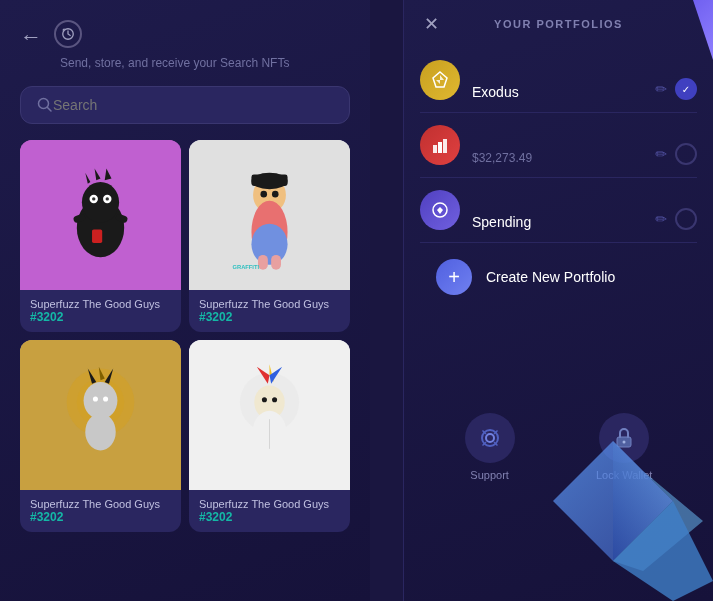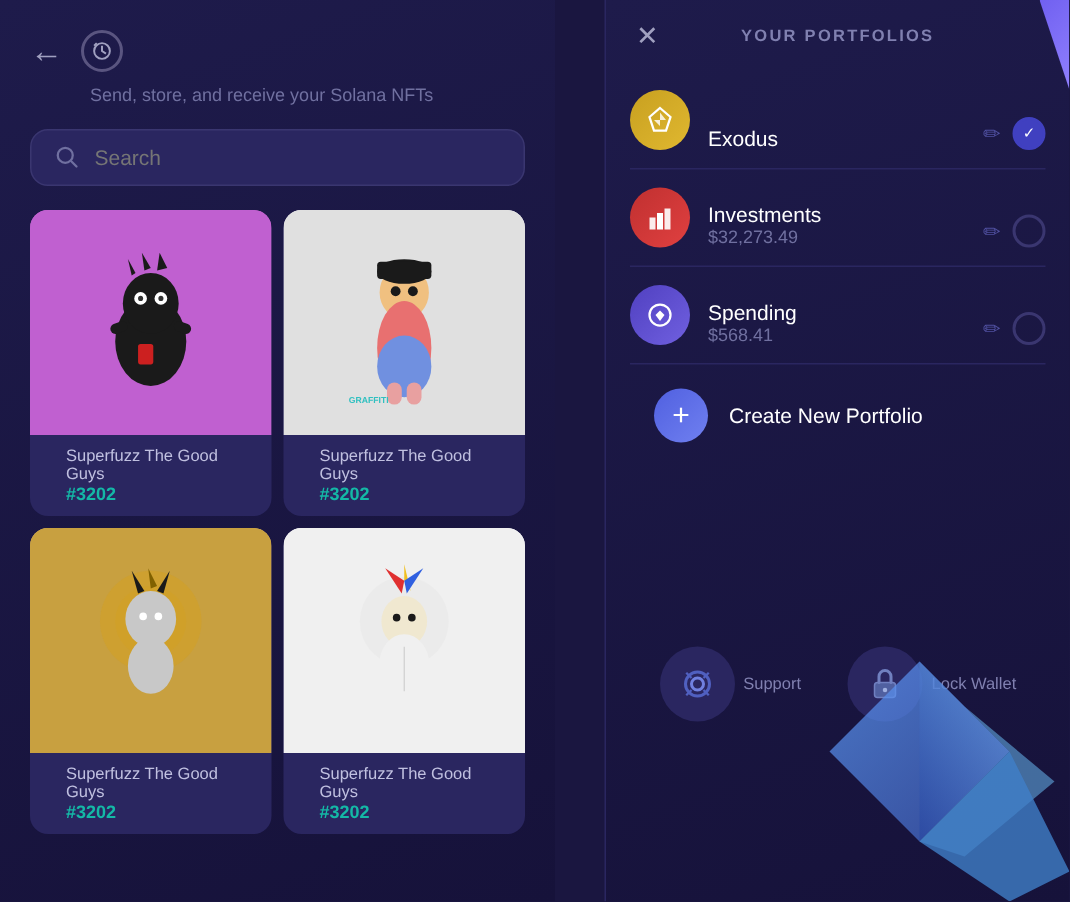--- a/index.html
+++ b/index.html
@@ -69,21 +69,20 @@
       margin-bottom: 16px;
       padding-left: 40px;
     }
 
     .search-bar {
       background: #2a2660;
       border-radius: 12px;
       padding: 10px 16px;
       display: flex;
       align-items: center;
-      gap: 10px;
       margin-bottom: 16px;
       border: 1px solid #3a3670;
     }
 
     .search-input {
       background: none;
       border: none;
       color: #a0a0c0;
       font-size: 14px;
       outline: none;
@@ -111,21 +110,21 @@
       justify-content: center;
       overflow: hidden;
     }
 
     .nft-card:nth-child(1) .nft-image { background: #c060c0; }
     .nft-card:nth-child(2) .nft-image { background: #e8e8e8; }
     .nft-card:nth-child(3) .nft-image { background: #d4b060; }
     .nft-card:nth-child(4) .nft-image { background: #f0f0f0; }
 
     .nft-info {
-      padding: 8px 24px;
+      padding: 8px 10px;
     }
 
     .nft-name {
       color: #c0c0e0;
       font-size: 11px;
     }
 
     .nft-id {
       color: #14b8a6;
       font-size: 12px;
@@ -318,21 +317,21 @@
       bottom: 120px;
       left: 0;
       right: 0;
       display: flex;
       justify-content: space-around;
       padding: 0 20px;
     }
 
     .action-item {
       display: flex;
-      flex-direction: row;
+      flex-direction: column;
       align-items: center;
       gap: 6px;
       cursor: pointer;
     }
 
     .action-icon-circle {
       width: 50px;
       height: 50px;
       border-radius: 50%;
       background: #2a2660;
@@ -376,21 +375,21 @@
       <span>←</span>
     </button>
     <div class="clock-icon">
       <svg viewBox="0 0 16 16" fill="none" stroke="#a0a0c0" stroke-width="1.5">
         <circle cx="8" cy="8" r="6"></circle>
         <polyline points="8,4 8,8 11,10"></polyline>
         <polyline points="4,2 2,4"></polyline>
       </svg>
     </div>
   </div>
-  <div class="subtitle">Send, store, and receive your Solana NFTs</div>
+  <div class="subtitle">Send, store, and receive your Search NFTs</div>
 
   <div class="search-bar">
     <svg width="16" height="16" viewBox="0 0 16 16" fill="none">
       <circle cx="6.5" cy="6.5" r="5" stroke="#7070a0" stroke-width="1.5"></circle>
       <line x1="10.5" y1="10.5" x2="14" y2="14" stroke="#7070a0" stroke-width="1.5" stroke-linecap="round"></line>
     </svg>
     <input type="text" class="search-input" placeholder="Search" style="">
   </div>
 
   <div class="nft-grid">
@@ -543,39 +542,37 @@
 
     <div class="portfolio-item">
       <div class="portfolio-icon icon-investments">
         <svg width="20" height="20" viewBox="0 0 20 20">
           <rect x="3" y="10" width="4" height="8" fill="white" opacity="0.9"></rect>
           <rect x="8" y="7" width="4" height="11" fill="white"></rect>
           <rect x="13" y="4" width="4" height="14" fill="white" opacity="0.9"></rect>
         </svg>
       </div>
       <div class="portfolio-item-info">
-        <div class="portfolio-item-name">Investments</div>
         <div class="portfolio-item-value">$32,273.49</div>
       </div>
       <div class="portfolio-item-actions">
         <span class="edit-icon">✏</span>
         <div class="toggle-circle"></div>
       </div>
     </div>
 
     <div class="portfolio-item">
       <div class="portfolio-icon icon-spending">
         <svg width="20" height="20" viewBox="0 0 20 20">
           <circle cx="10" cy="10" r="7" fill="none" stroke="white" stroke-width="1.5"></circle>
           <path d="M7,10 L10,7 L13,10 L10,14 Z" fill="white"></path>
         </svg>
       </div>
       <div class="portfolio-item-info">
         <div class="portfolio-item-name">Spending</div>
-        <div class="portfolio-item-value">$568.41</div>
       </div>
       <div class="portfolio-item-actions">
         <span class="edit-icon">✏</span>
         <div class="toggle-circle"></div>
       </div>
     </div>
 
     <div class="create-portfolio">
       <div class="create-icon">+</div>
       <span class="create-label">Create New Portfolio</span>

